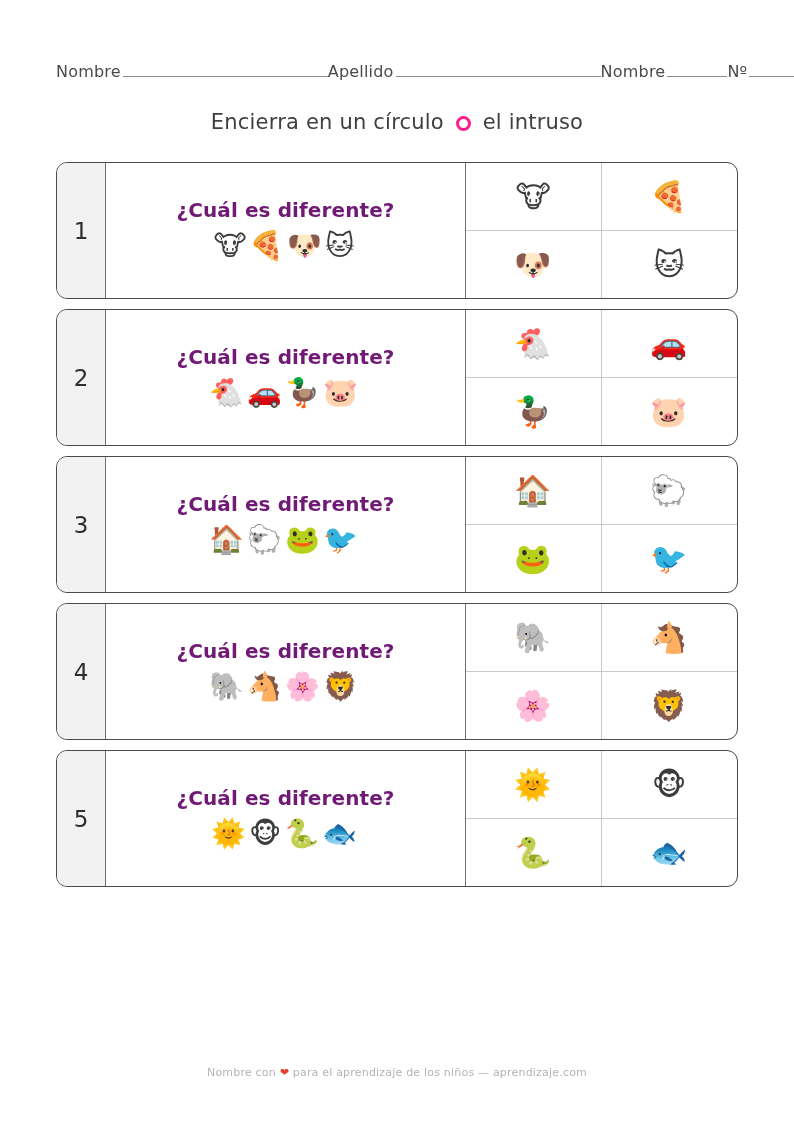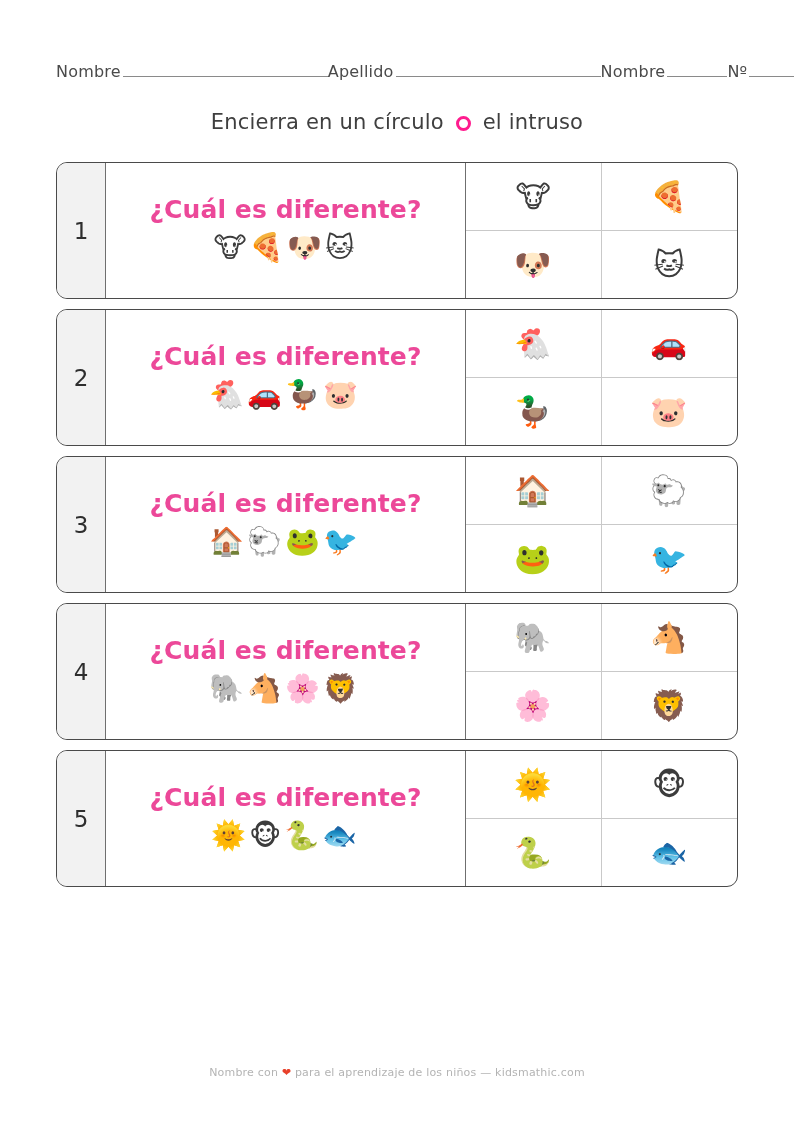--- a/index.html
+++ b/index.html
@@ -109,23 +109,23 @@
     width: 360px;
     border-right: 1.4px solid #6f6f6f;
     display: flex;
     flex-direction: column;
     align-items: center;
     justify-content: center;
     padding-bottom: 4px;
     box-sizing: border-box;
   }
   .prompt-text {
-    font-size: 25px;
+    font-size: 20px;
     font-weight: bold;
-    color: #ec4899;
+    color: #701a75;
     margin-bottom: 10px;
     letter-spacing: 0.1px;
   }
   .prompt-emojis {
     font-size: 28px;
     line-height: 1;
     letter-spacing: 3px;
   }
   .options-cell {
     flex: 1;
@@ -259,16 +259,16 @@
         <div class="opt b-right">🐍</div>
         <div class="opt">🐟</div>
       </div>
     </div>
 
   </div>
 
   <div class="footer">
     <span>Nombre con</span>
     <span class="heart">❤</span>
-    <span>para el aprendizaje de los niños — kidsmathic.com</span>
+    <span>para el aprendizaje de los niños — aprendizaje.com</span>
   </div>
 
 </div>
 
 </body></html>

